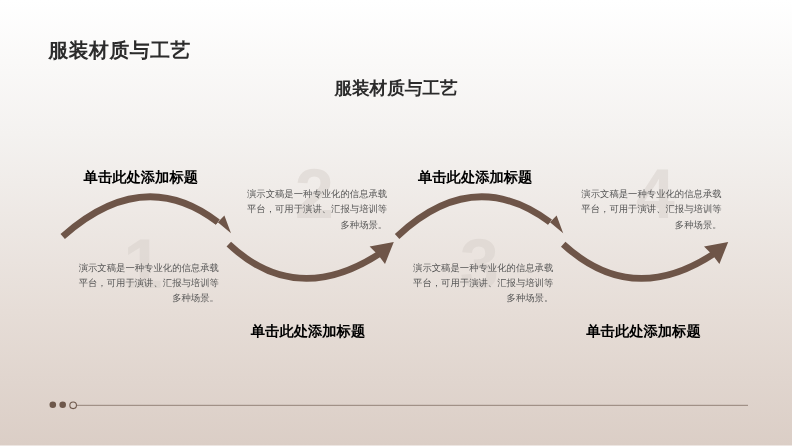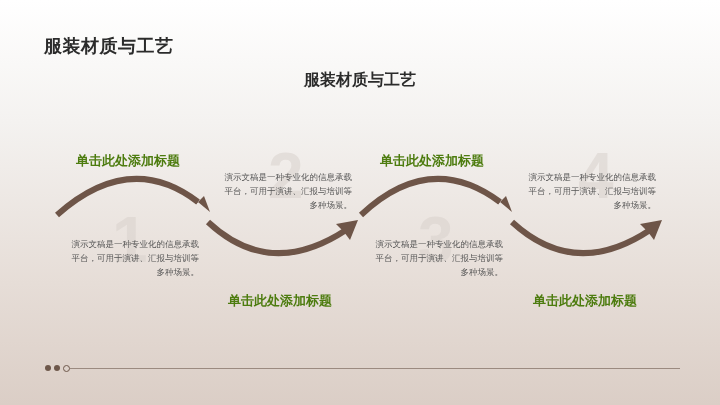--- a/index.html
+++ b/index.html
@@ -16,21 +16,21 @@
   .center-title {
     position: absolute; left: 0; width: 720px; top: 70px; text-align: center;
     font-size: 16px; font-weight: bold; color: #2b2b2b;
   }
   .wave { position: absolute; left: 0; top: 0; }
   .num {
     position: absolute; font-size: 64px; font-weight: bold; color: #d9d2cd; opacity: 0.55;
     font-family: "Liberation Sans", sans-serif; line-height: 1;
   }
   .step-title {
-    position: absolute; font-size: 13px; font-weight: bold; color: #4d7c0f; white-space: nowrap;
+    position: absolute; font-size: 13px; font-weight: bold; color: #000000; white-space: nowrap;
   }
   .step-desc {
     position: absolute; width: 132px; font-size: 8.5px; line-height: 14px; color: #555; text-align: right;
   }
   .footer-dots { position: absolute; left: 45px; top: 365px; display: flex; gap: 3px; }
   .dot { width: 6px; height: 6px; border-radius: 50%; background: #6e584b; }
   .dot.hollow { background: transparent; border: 1px solid #6e584b; width: 5px; height: 5px; }
   .footer-line { position: absolute; left: 70px; top: 368px; width: 610px; height: 1px; background: #9b8a80; }
 </style>
 </head>

